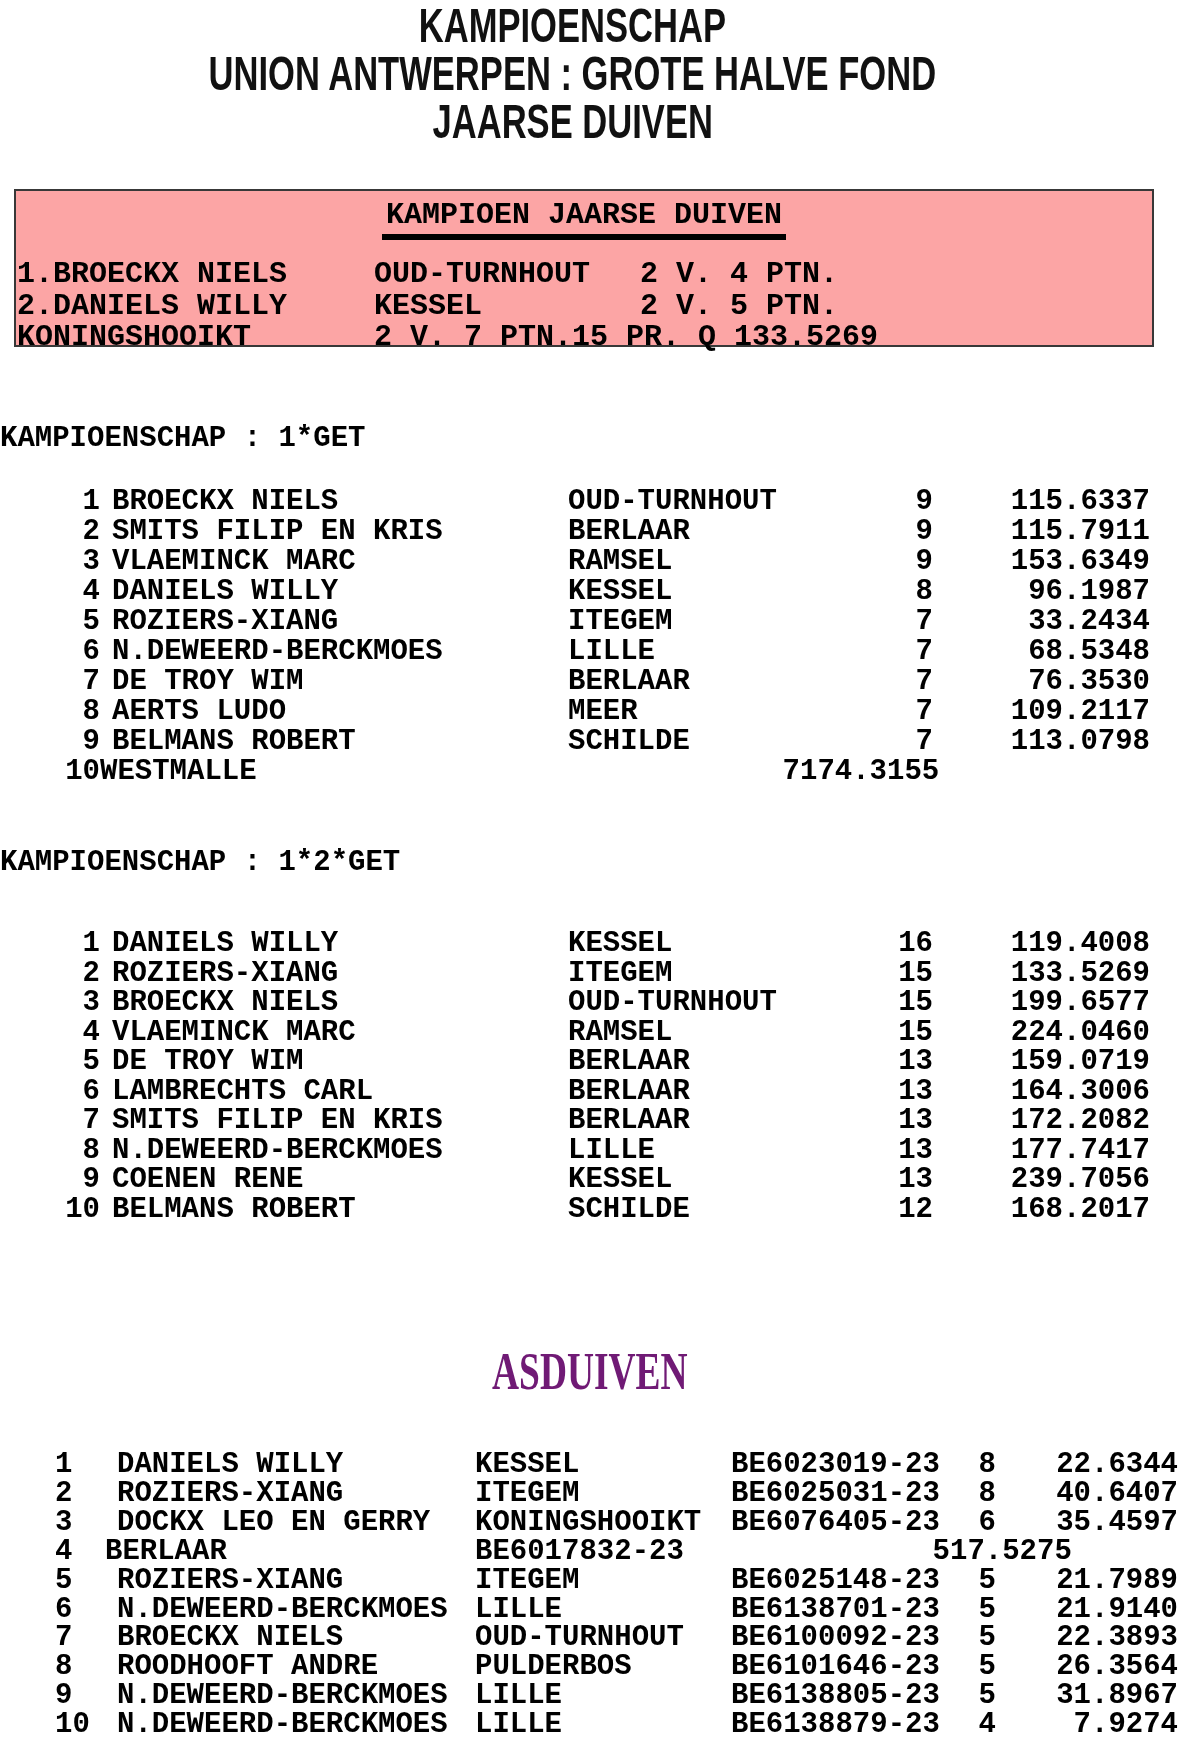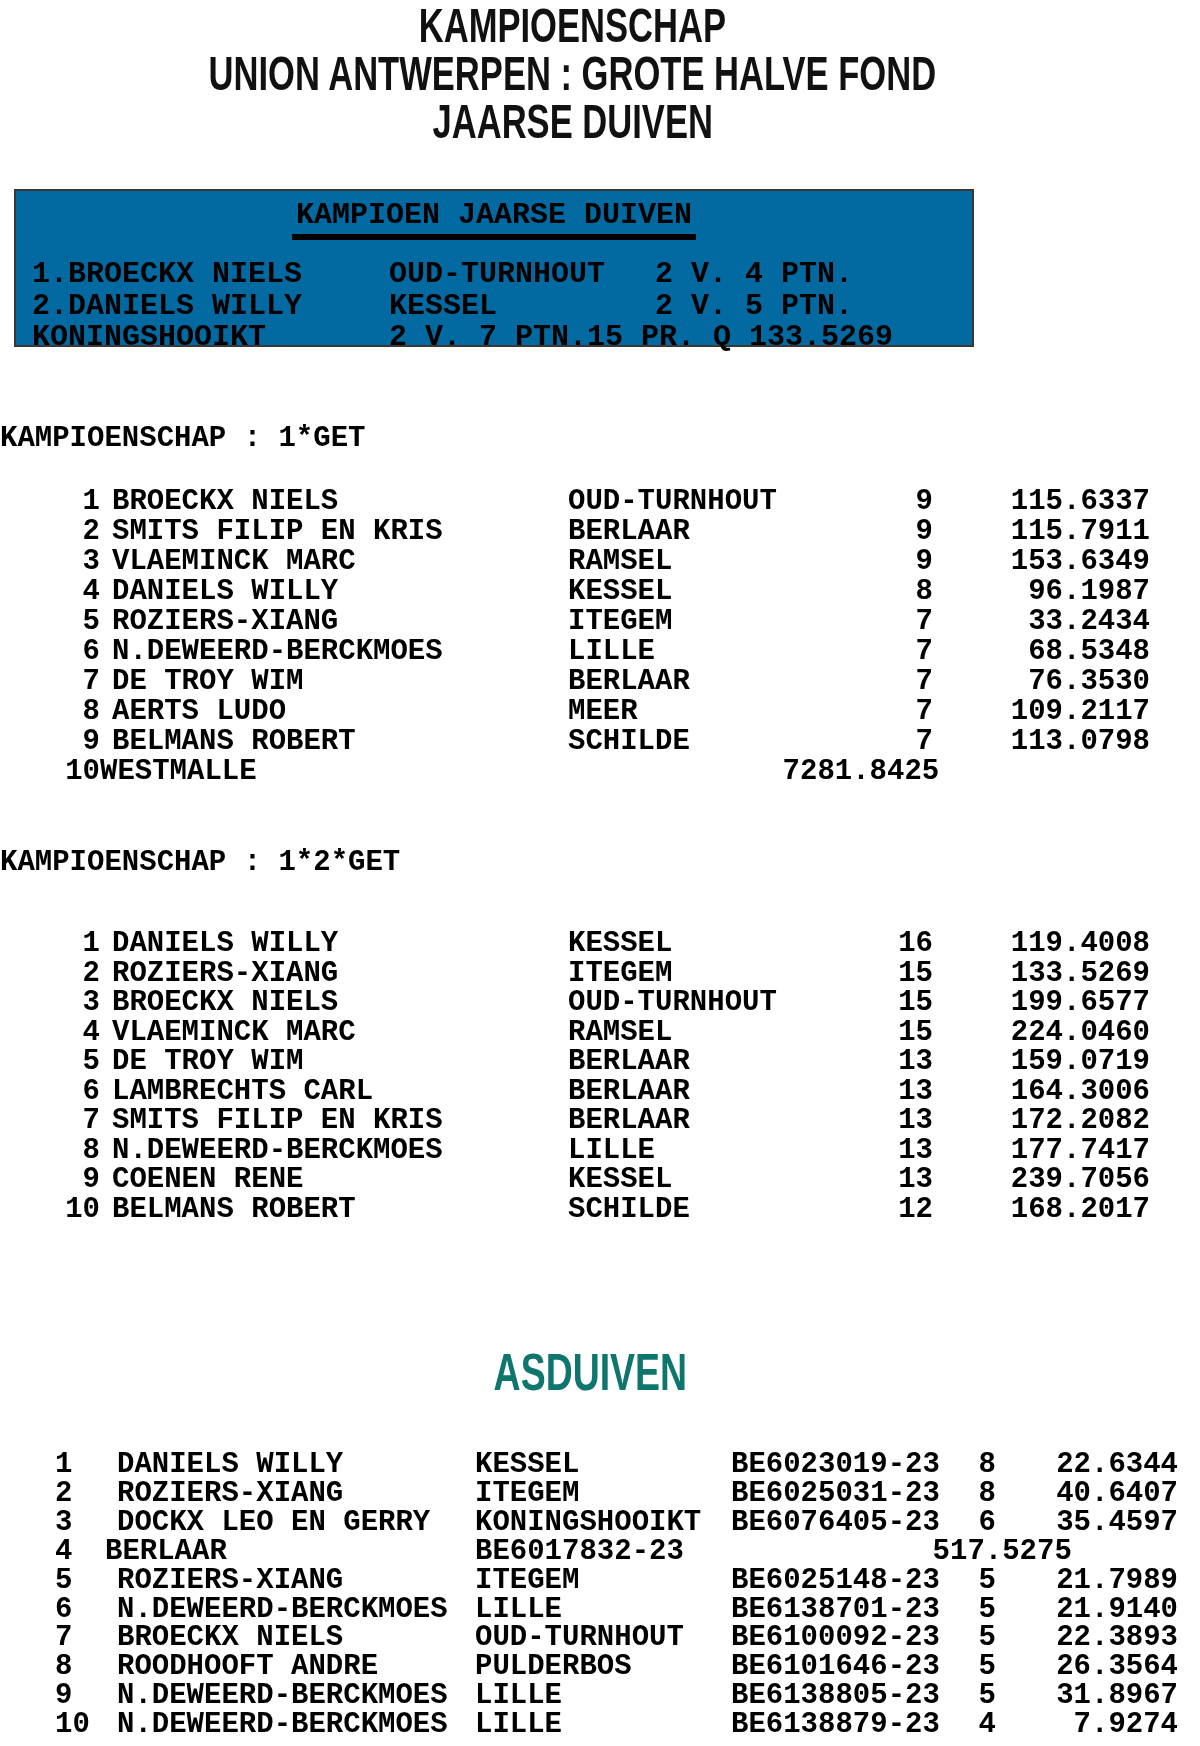--- a/index.html
+++ b/index.html
@@ -14,35 +14,35 @@
   
   .title-block {
     position:absolute; top:2px; left:0; width:1100px; text-align:center;
     font-family:"Liberation Sans","DejaVu Sans",sans-serif;
     font-weight:700; font-size:48px; line-height:48px; color:#111;padding-left:45px;
   }
   .condensed { display:inline-block; transform:scaleX(0.72); transform-origin:50% 50%; white-space:nowrap; }
 
   .big-heading {
     position:absolute; top:1346px; left:0; width:1180px; text-align:center;
-    font-family:Liberation Sans, sans-serif;
-    font-weight:700; font-size:52px; line-height:52px; color:#0f766e;
+    font-family:Liberation Serif, serif;
+    font-weight:700; font-size:52px; line-height:52px; color:#701a75;
   }
 
   
   .champion-box {
-    position:absolute; left:14px; top:189px; width:960px; height:158px;
-    border:2px solid #383838; background:#0369a1;
+    position:absolute; left:14px; top:189px; width:1140px; height:158px;
+    border:2px solid #383838; background:#fca5a5;
   }
   .box-heading-wrap { margin-top:9px; text-align:center; }
   .box-heading {
     display:inline-block; font-weight:700; font-size:30px; line-height:31px;
     border-bottom:6px solid #000; padding:0 4px 3px 4px; white-space:pre;
   }
-  .box-rows { margin-top:19px; padding-left:16px; font-size:30px; font-weight:700; }
+  .box-rows { margin-top:19px; padding-left:1px; font-size:30px; font-weight:700; }
   .box-row { display:grid; grid-template-columns:357px 266px 1fr; line-height:31.5px; }
   .box-row .cell { white-space:pre; }
 
   
   .section-heading {
     position:absolute; left:0; width:1170px; 
     font-size:29px; font-weight:700; line-height:30px; white-space:pre;
   }
   .h-1get  { top:424px; }
   .h-12get { top:837px;margin-top:11px; }
@@ -175,21 +175,21 @@
         <span class="c name">BELMANS ROBERT</span>
         <span class="c place">SCHILDE</span>
         <span class="c pts">7</span>
         <span class="c coef">113.0798</span>
       </div>
 
       <div class="trow">
         <span class="c rank">10</span>
         <span class="c place">WESTMALLE</span>
         <span class="c pts">7</span>
-        <span class="c coef">281.8425</span>
+        <span class="c coef">174.3155</span>
       </div>
     </div>
 
   <h2 class="section-heading h-12get">KAMPIOENSCHAP : 1*2*GET</h2>
   <div class="table t-12get">
 
       <div class="trow">
         <span class="c rank">1</span>
         <span class="c name">DANIELS WILLY</span>
         <span class="c place">KESSEL</span>

